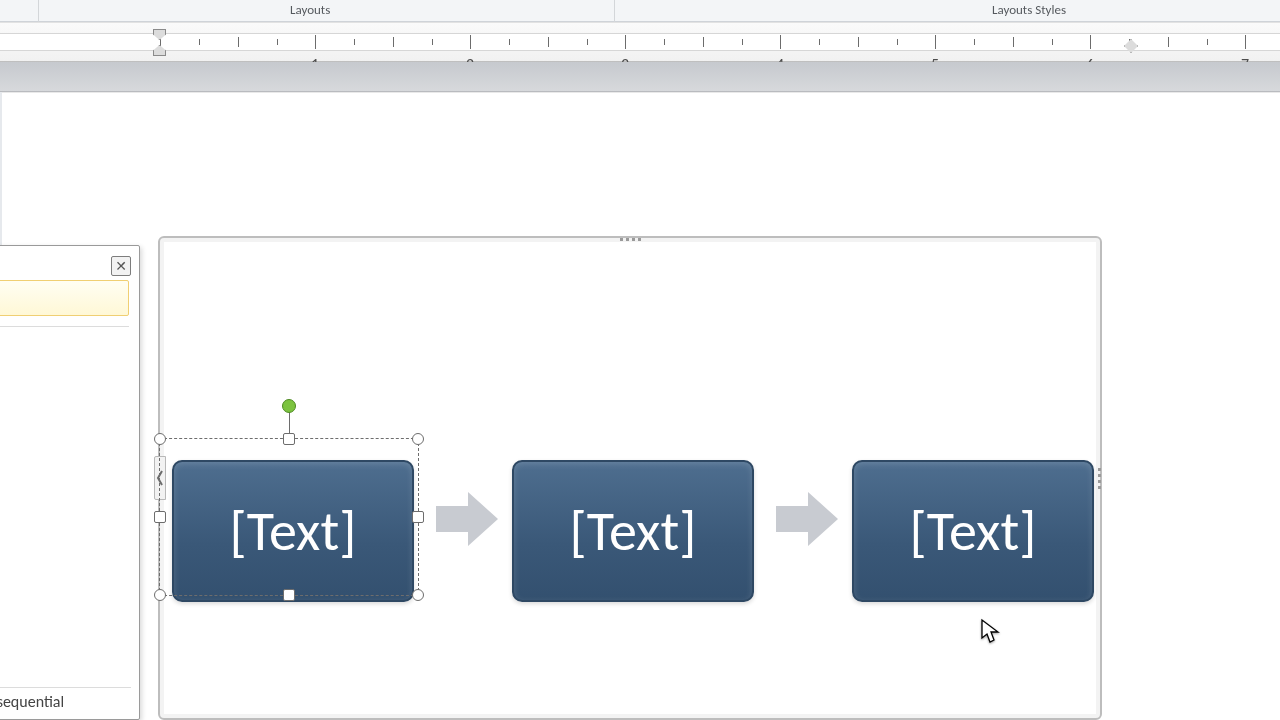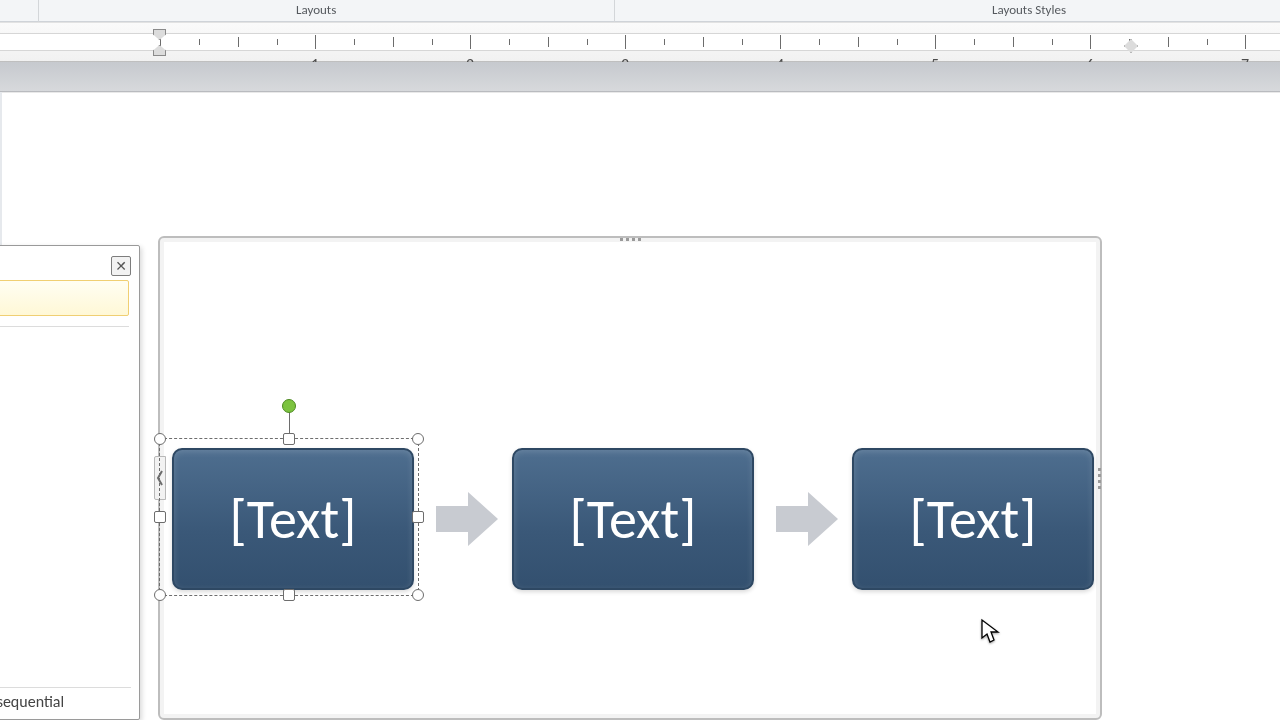--- a/index.html
+++ b/index.html
@@ -96,20 +96,21 @@
     color:#6c6c6c; cursor:pointer;
   }
 
   .sa-box {
     position:absolute; width:242px; height:142px;
     background: linear-gradient(#4e6e8f,#3a5878 60%,#33506f);
     border:2px solid #2e4863; border-radius:10px;
     display:flex; align-items:center; justify-content:center;
     color:#ffffff; font-size:56px; font-weight:400;
     box-shadow: inset 0 2px 6px rgba(255,255,255,0.15), 0 2px 4px rgba(0,0,0,0.15);
+    margin-top: 12px;
   }
   .sa-arrow {
     position:absolute; width:66px; height:62px; color:#c8cbd1;
   }
   .sa-arrow svg { width:100%; height:100%; display:block; }
 
   
   .sel {
     position:absolute; border:1px dashed #6d6d6d;
   }
@@ -125,21 +126,21 @@
   
   .cursor { position:absolute; width:20px; height:26px; }
   .cursor svg { width:100%; height:100%; filter: drop-shadow(0 1px 1px rgba(0,0,0,0.4)); }
 </style>
 </head>
 <body>
 
 <div class="ribbon-strip">
   <div class="ribbon-sep" style="left:38px"></div>
   <div class="ribbon-sep" style="left:614px"></div>
-  <div class="ribbon-label" style="left:296px">Layouts</div>
+  <div class="ribbon-label" style="left:290px">Layouts</div>
   <div class="ribbon-label" style="left:992px">Layouts Styles</div>
 </div>
 
 <div class="ruler">
   <div class="active"></div>
 
   <div class="tick big" style="left:160px"></div>
   <div class="tick small" style="left:199px"></div>
   <div class="tick med" style="left:238px"></div>
   <div class="tick small" style="left:277px"></div>

